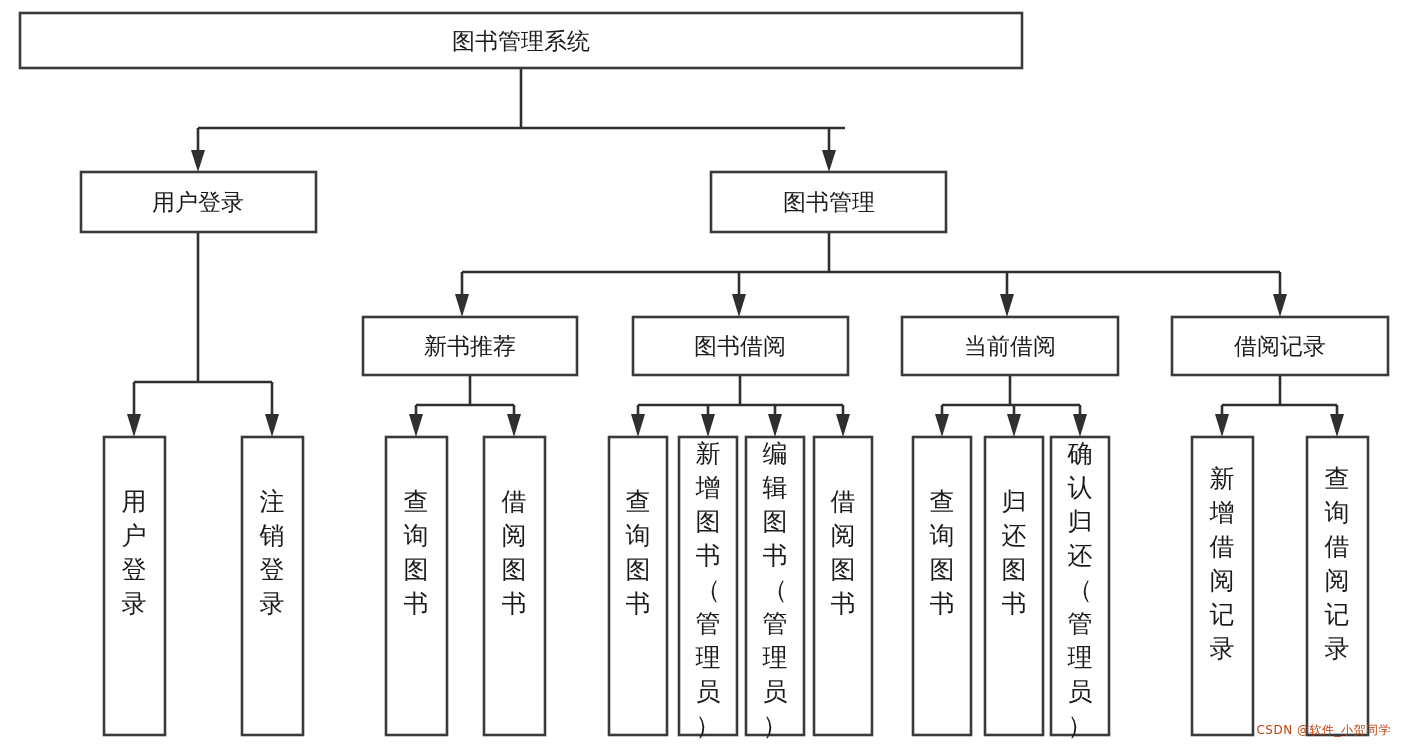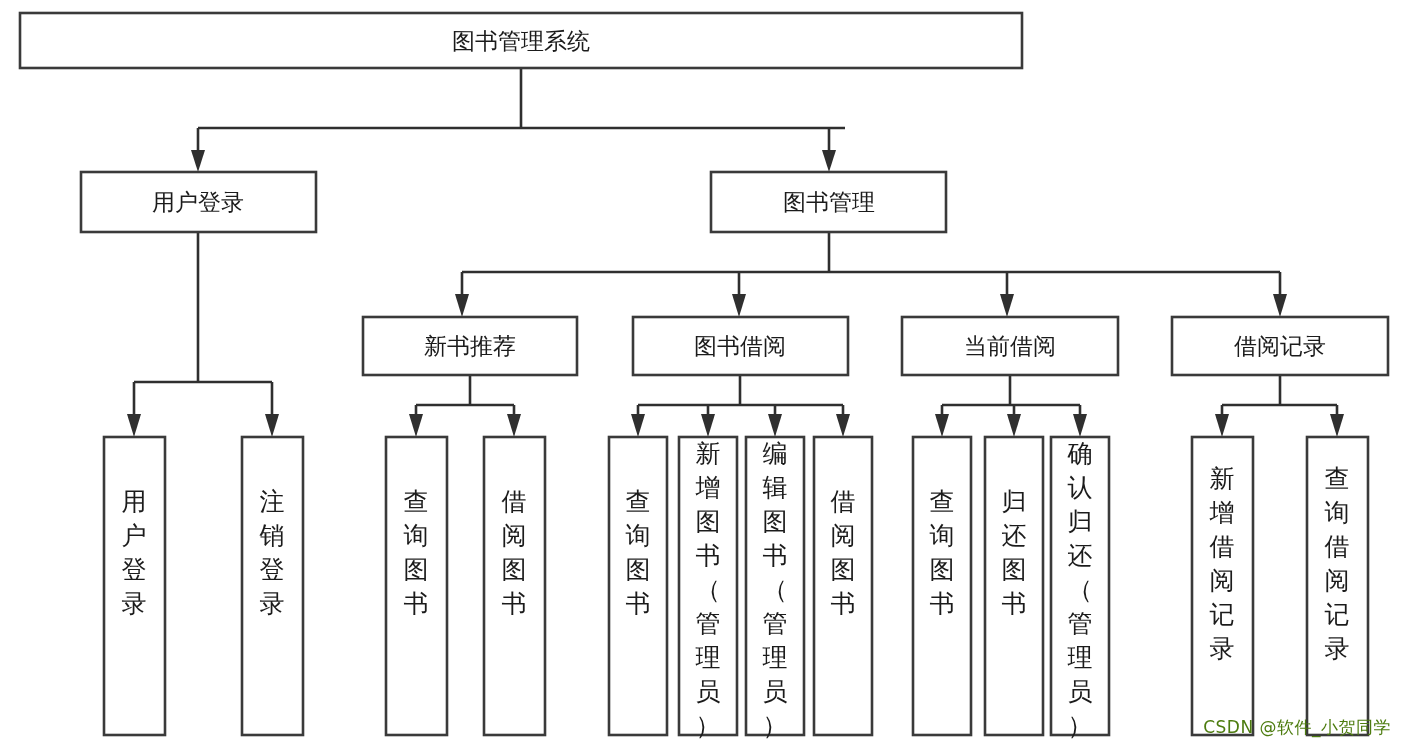--- a/index.html
+++ b/index.html
@@ -52,22 +52,22 @@
     fill: none;
     stroke-linecap: butt;
   }
   .arrowhead {
     fill: #2f2f2f;
   }
   .watermark {
     position: absolute;
     right: 14px;
     bottom: 8px;
-    color: #4d7c0f;
-    font-size: 17px;
+    color: #c2410c;
+    font-size: 12px;
     font-family: "DejaVu Sans", "Liberation Sans", sans-serif;
     letter-spacing: 0.5px;
     white-space: nowrap;
     user-select: none;
   }
 </style>
 </head>
 <body>
 
 <div id="diagram-root">

